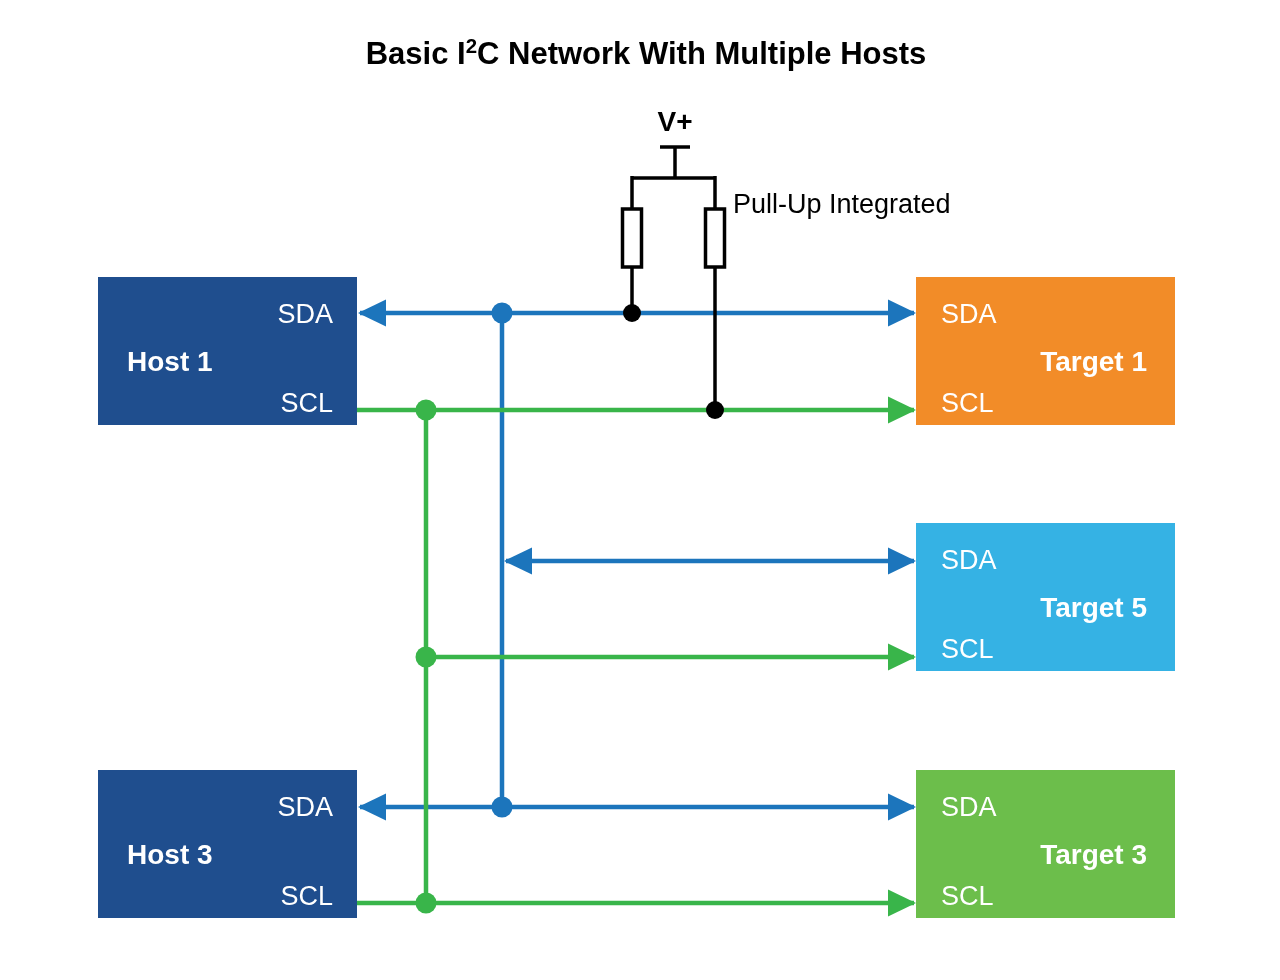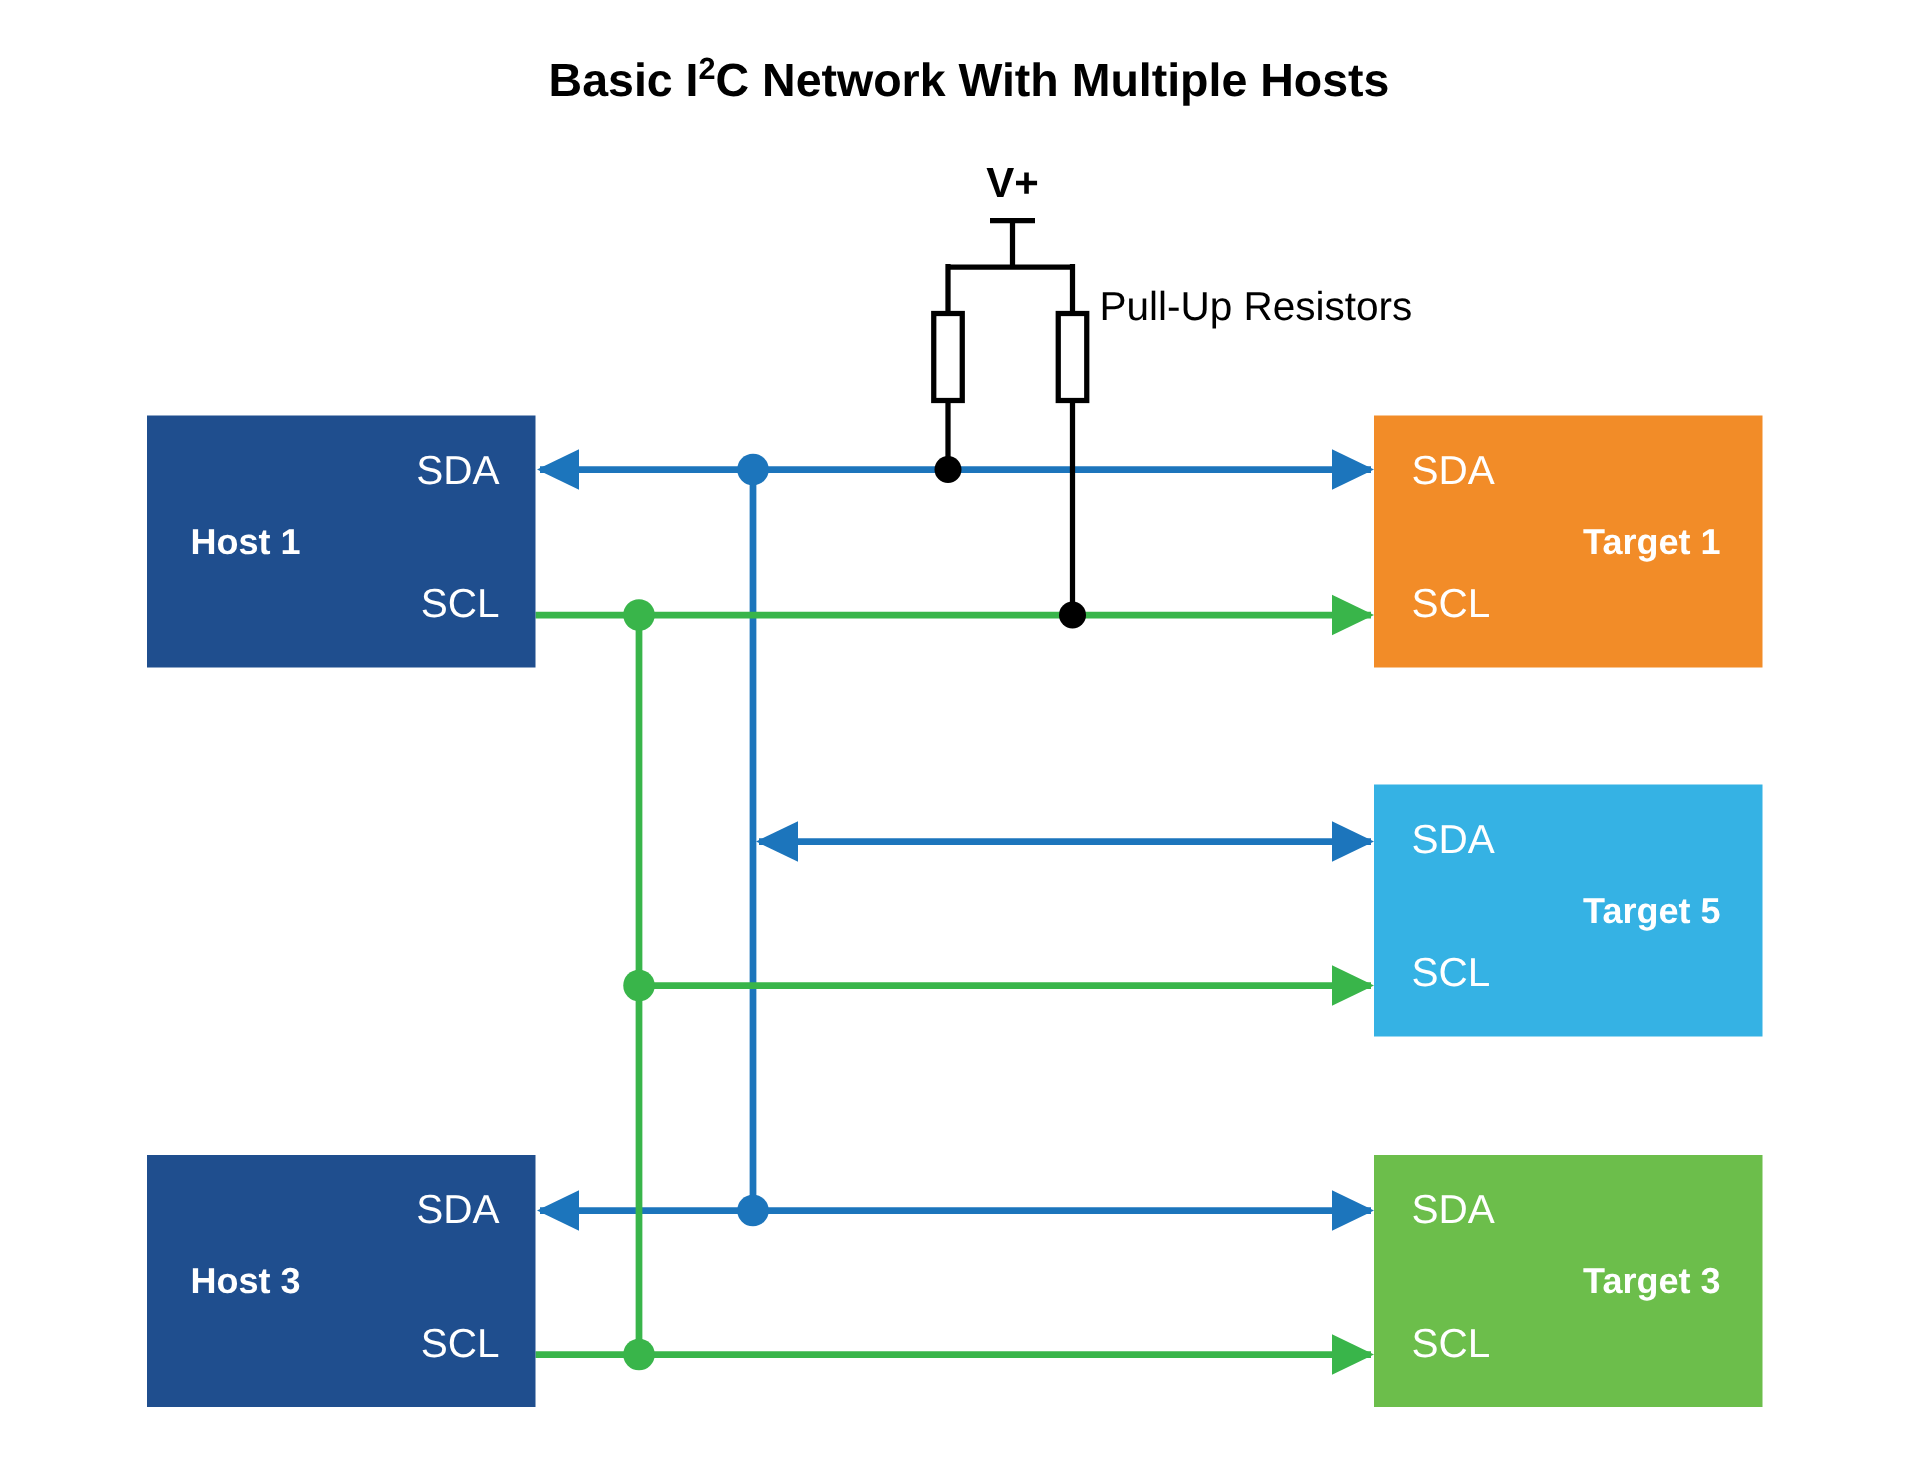--- a/index.html
+++ b/index.html
@@ -25,38 +25,38 @@
     position:absolute;left:641px;top:106px;width:68px;
     text-align:center;font-size:28px;font-weight:700;color:var(--text_dark,#000);
   }
   .annot{
     position:absolute;left:733px;top:186px;
     font-size:27px;line-height:37px;color:var(--text_dark,#000);
     white-space:nowrap;
   }
   svg.wires{position:absolute;left:0;top:0;}
   .box{
-    position:absolute;width:259px;height:168px;color:var(--text_light,#fff);
+    position:absolute;width:259px;height:148px;color:var(--text_light,#fff);
   }
   #host1{left:98px;top:277px;background:var(--host_navy,#1F4E8E);}
   #target1{left:916px;top:277px;background:var(--target1_orange,#F28C28);}
   #target2{left:916px;top:523px;background:var(--target2_sky,#35B2E4);}
   #host2{left:98px;top:770px;background:var(--host_navy,#1F4E8E);}
   #target3{left:916px;top:770px;background:var(--target3_green,#6CBE4B);}
   .pin{
     position:absolute;transform:translateY(-50%);
     font-size:27px;font-weight:400;white-space:nowrap;
   }
   .pin-sda{top:37px;}
   .pin-scl{top:126px;}
   .host-box .pin{right:24px;text-align:right;}
   .target-box .pin{left:25px;}
   .box-name{
     position:absolute;top:85px;transform:translateY(-50%);
-    font-size:24px;font-weight:700;white-space:nowrap;
+    font-size:28px;font-weight:700;white-space:nowrap;
   }
   .host-box .box-name{left:29px;}
   .target-box .box-name{right:28px;margin-left:26px;}
 </style>
 </head>
 <body>
 
 <div class="stage">
 
   <svg class="wires" width="1280" height="980" viewBox="0 0 1280 980">
@@ -102,21 +102,21 @@
       <circle cx="632" cy="313" r="9" fill="var(--wire_black,#000)" stroke="none"></circle>
       <circle cx="715" cy="410" r="9" fill="var(--wire_black,#000)" stroke="none"></circle>
     </g>
   </svg>
 
   <div class="title"><span>Basic I</span><sup>2</sup><span>C Network With Multiple Hosts</span></div>
 
   <div class="vplus">V+</div>
 
   <div class="annot">
-    <div>Pull-Up Resistors</div>
+    <div>Pull-Up Integrated</div>
   </div>
 
   <div class="box host-box" id="host1">
     <div class="pin pin-sda">SDA</div>
     <div class="box-name">Host 1</div>
     <div class="pin pin-scl">SCL</div>
   </div>
 
   <div class="box target-box" id="target1">
     <div class="pin pin-sda">SDA</div>

